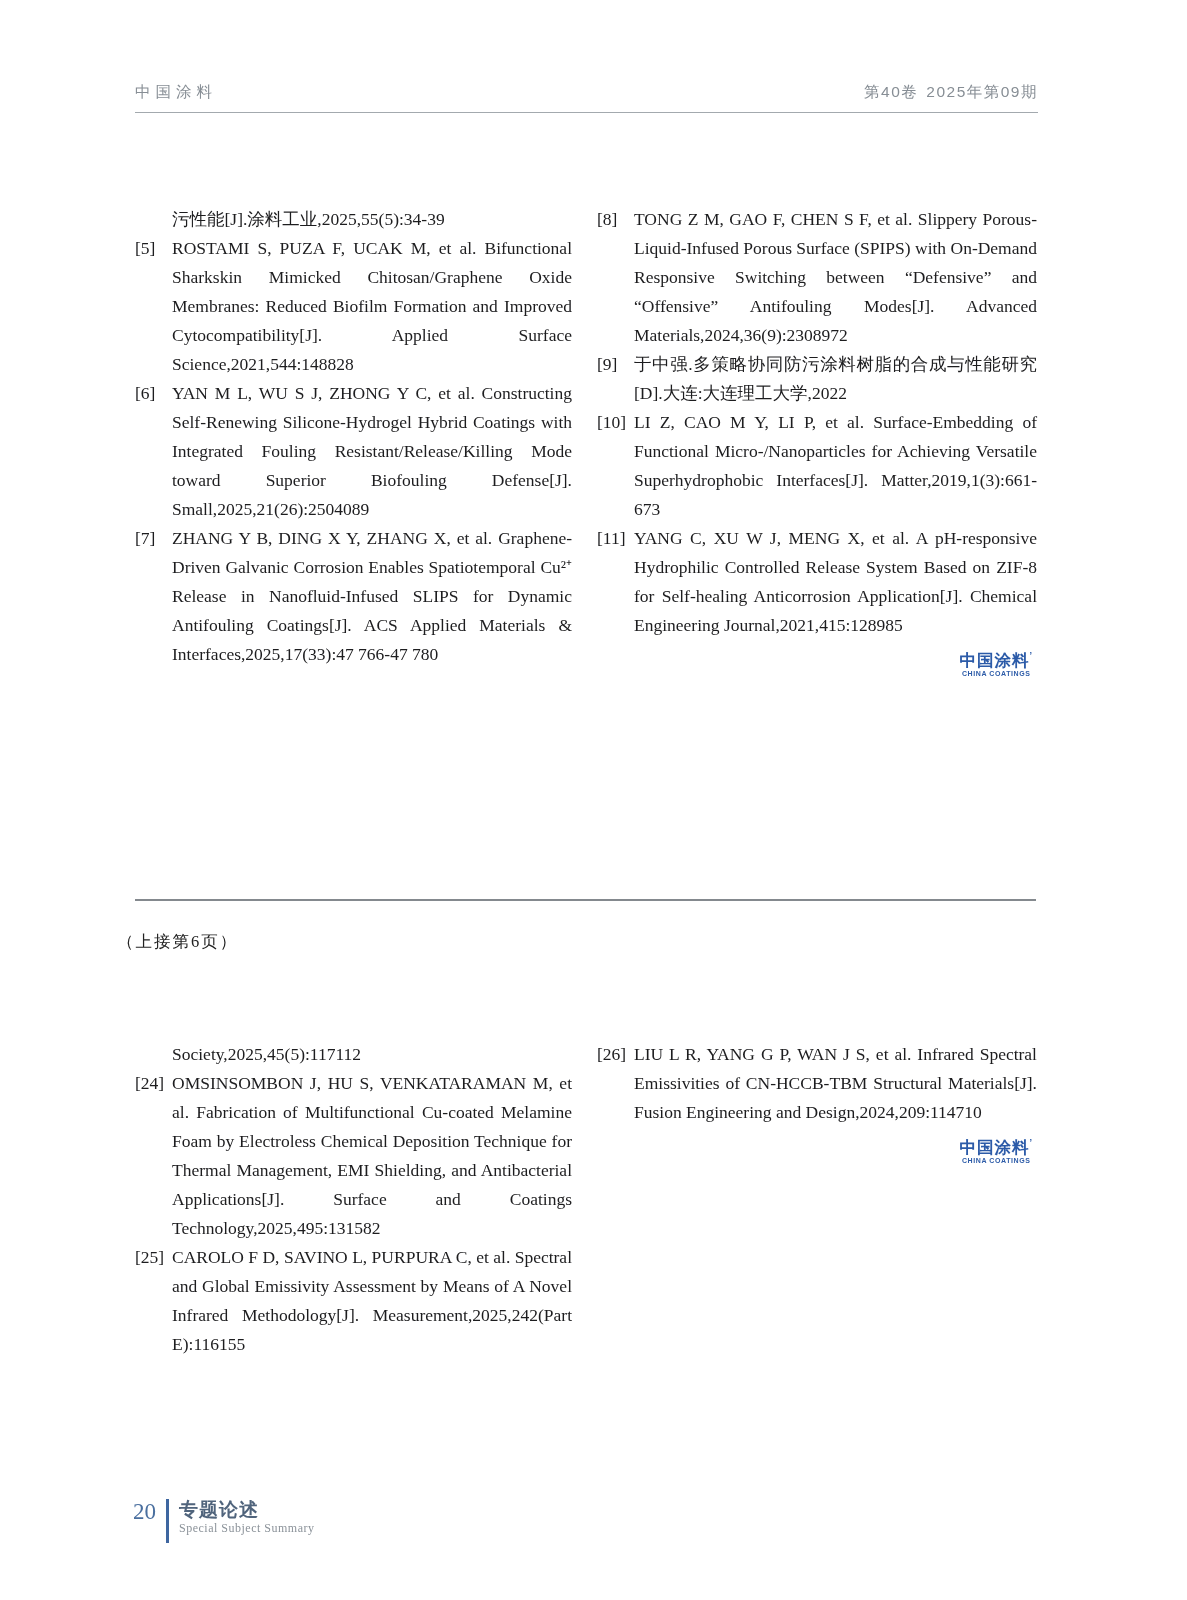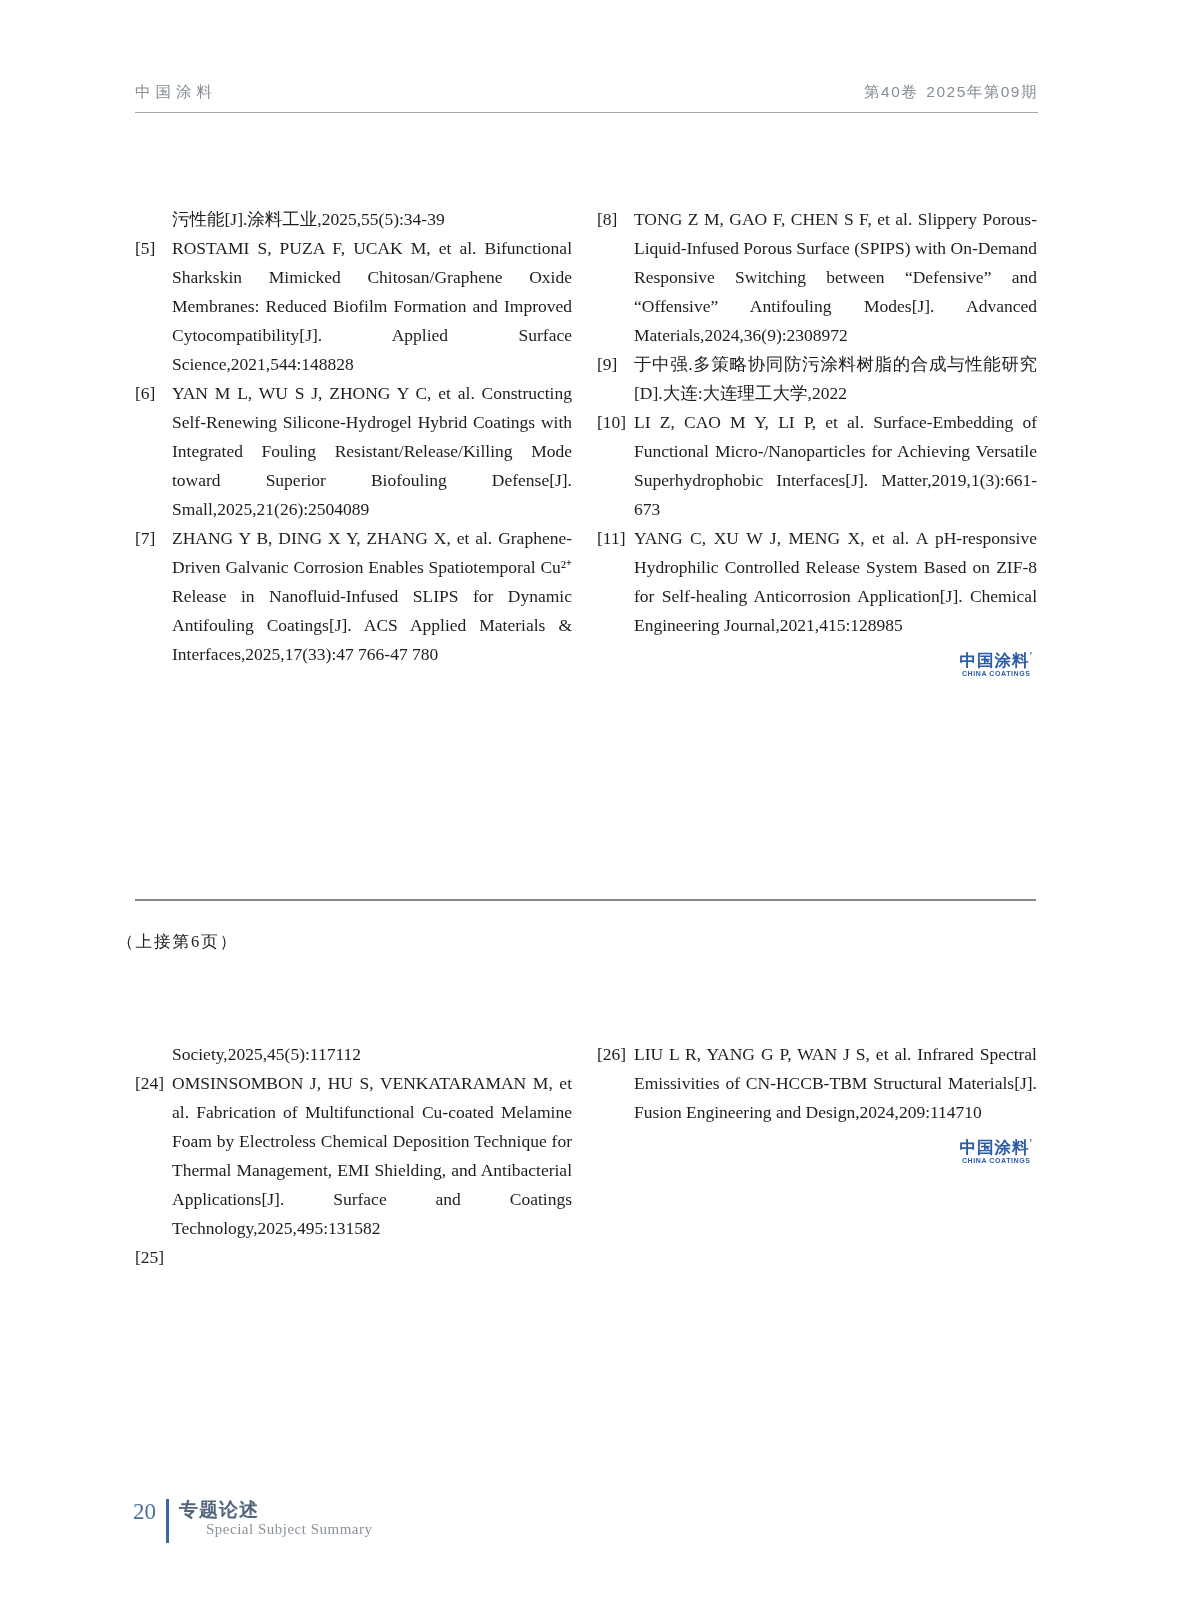--- a/index.html
+++ b/index.html
@@ -54,21 +54,21 @@
   }
 
   
   .footer { position: absolute; top: 1499px; left: 133px; display: flex; align-items: flex-start; }
   .page-num { font-size: 23px; color: #4a6f9f; margin-right: 10px; }
   .footer-bar { width: 3px; height: 44px; background: #3e66a0; margin-right: 10px; }
   .sec-cn {
     display: block; font-family: Liberation Serif, serif; font-weight: bold;
     font-size: 19px; color: #50647c; letter-spacing: 1px; line-height: 1.15;
   }
-  .sec-en { display: block; font-size: 15px; color: #8b9299; letter-spacing: 0.5px; margin-left: 27px; }
+  .sec-en { display: block; font-size: 12px; color: #8b9299; letter-spacing: 0.5px; }
 </style>
 </head>
 <body>
 
 <div class="page">
 
   <header class="header">
     <span class="journal-name">中国涂料</span>
     <span class="issue">
       <span>第40卷</span>
@@ -100,21 +100,21 @@
   </section>
 
   <div class="divider"></div>
 
   <div class="note">（上接第6页）</div>
 
   <section class="refs section-bottom">
     <div class="col col-left">
         <div class="ref"><span class="ref-num"></span><span class="ref-text">Society,2025,45(5):117112</span></div>
         <div class="ref"><span class="ref-num">[24]</span><span class="ref-text">OMSINSOMBON J, HU S, VENKATARAMAN M, et al. Fabrication of Multifunctional Cu-coated Melamine Foam by Electroless Chemical Deposition Technique for Thermal Management, EMI Shielding, and Antibacterial Applications[J]. Surface and Coatings Technology,2025,495:131582</span></div>
-        <div class="ref"><span class="ref-num">[25]</span></div>
+        <div class="ref"><span class="ref-num">[25]</span><span class="ref-text">CAROLO F D, SAVINO L, PURPURA C, et al. Spectral and Global Emissivity Assessment by Means of A Novel Infrared Methodology[J]. Measurement,2025,242(Part E):116155</span></div>
       </div>
     <div class="col col-right">
       <div>
           <div class="ref"><span class="ref-num">[26]</span><span class="ref-text">LIU L R, YANG G P, WAN J S, et al. Infrared Spectral Emissivities of CN-HCCB-TBM Structural Materials[J]. Fusion Engineering and Design,2024,209:114710</span></div>
         </div>
       <div class="logo-wrap">
         <div class="logo">
           <div class="logo-cn"><span>中国涂料</span><span class="logo-mark">’</span></div>
           <div class="logo-en">CHINA COATINGS</div>
         </div>

